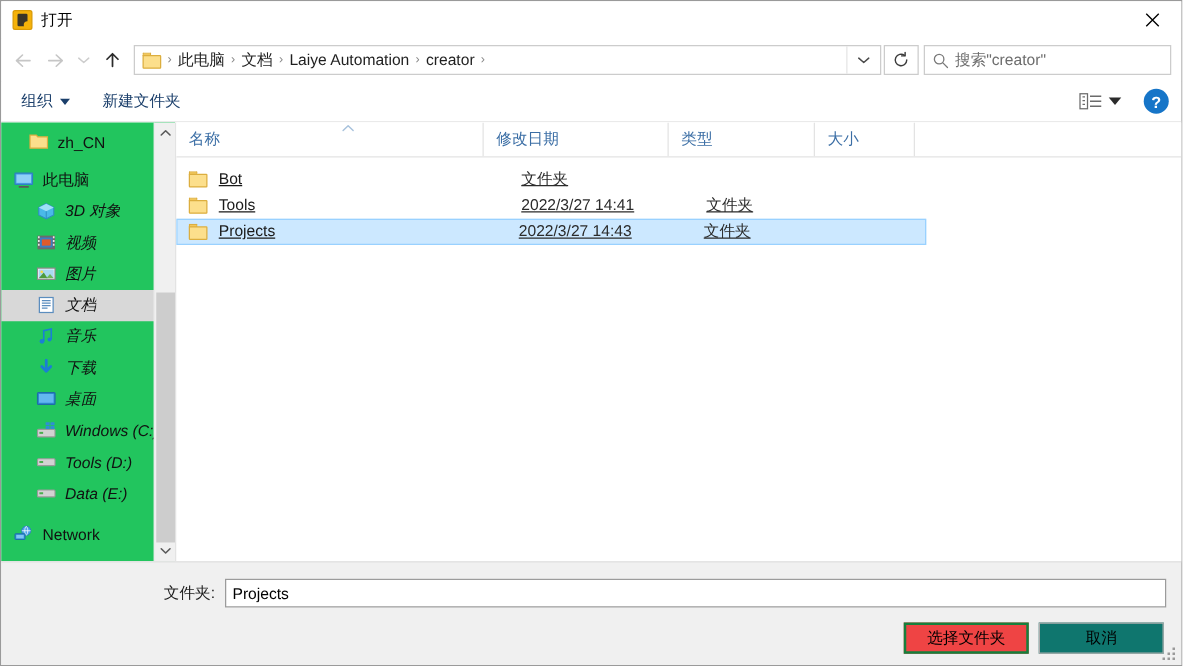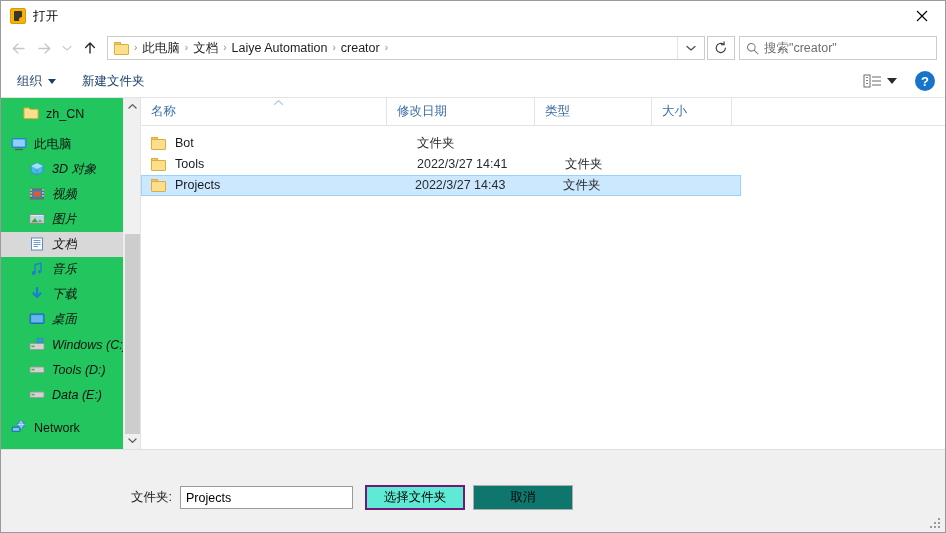--- a/index.html
+++ b/index.html
@@ -353,20 +353,21 @@
   }
   .cell {
     font-size: 12.5px;
     color: #1a1a1a;
     box-sizing: border-box;
     padding-left: 10px;
     white-space: nowrap;
     overflow: hidden;
     flex: none;
     line-height: 19px;
+    text-decoration: underline;
   }
   .cell.name {
     display: flex;
     align-items: center;
     padding-left: 9px;
   }
   .row-folder {
     width: 16px; height: 13px;
     margin-right: 8px;
     flex: none;
@@ -390,21 +391,21 @@
     border-radius: 0 1px 1px 1px;
   }
   .cell.type, .cell.date { color: #2b2b2b; }
 
   
   .footer {
     min-height: 82px;
     background: #f0f0f0;
     border-top: 1px solid #dfdfdf;
     display: flex;
-    flex-direction: row;
+    flex-direction: column;
     position: relative;
   }
   .filerow {
     display: flex;
     align-items: center;
     padding: 13px 12px 0 12px;
   }
   .filelabel {
     font-size: 12.5px;
     color: #1a1a1a;
@@ -438,22 +439,22 @@
     color: #000;
     background: #0f766e;
     border: 1px solid #adadad;
     box-sizing: border-box;
     display: flex;
     align-items: center;
     justify-content: center;
     font-family: "Liberation Sans", "DejaVu Sans", sans-serif;
   }
   .btn.default {
-    border: 2px solid #701a75;
-    background: #5eead4;
+    border: 2px solid #15803d;
+    background: #ef4444;
     margin-right: 8px;
   }
   .grip {
     position: absolute;
     right: 3px;
     bottom: 2px;
     width: 12px;
     height: 12px;
   }
   .grip i {

